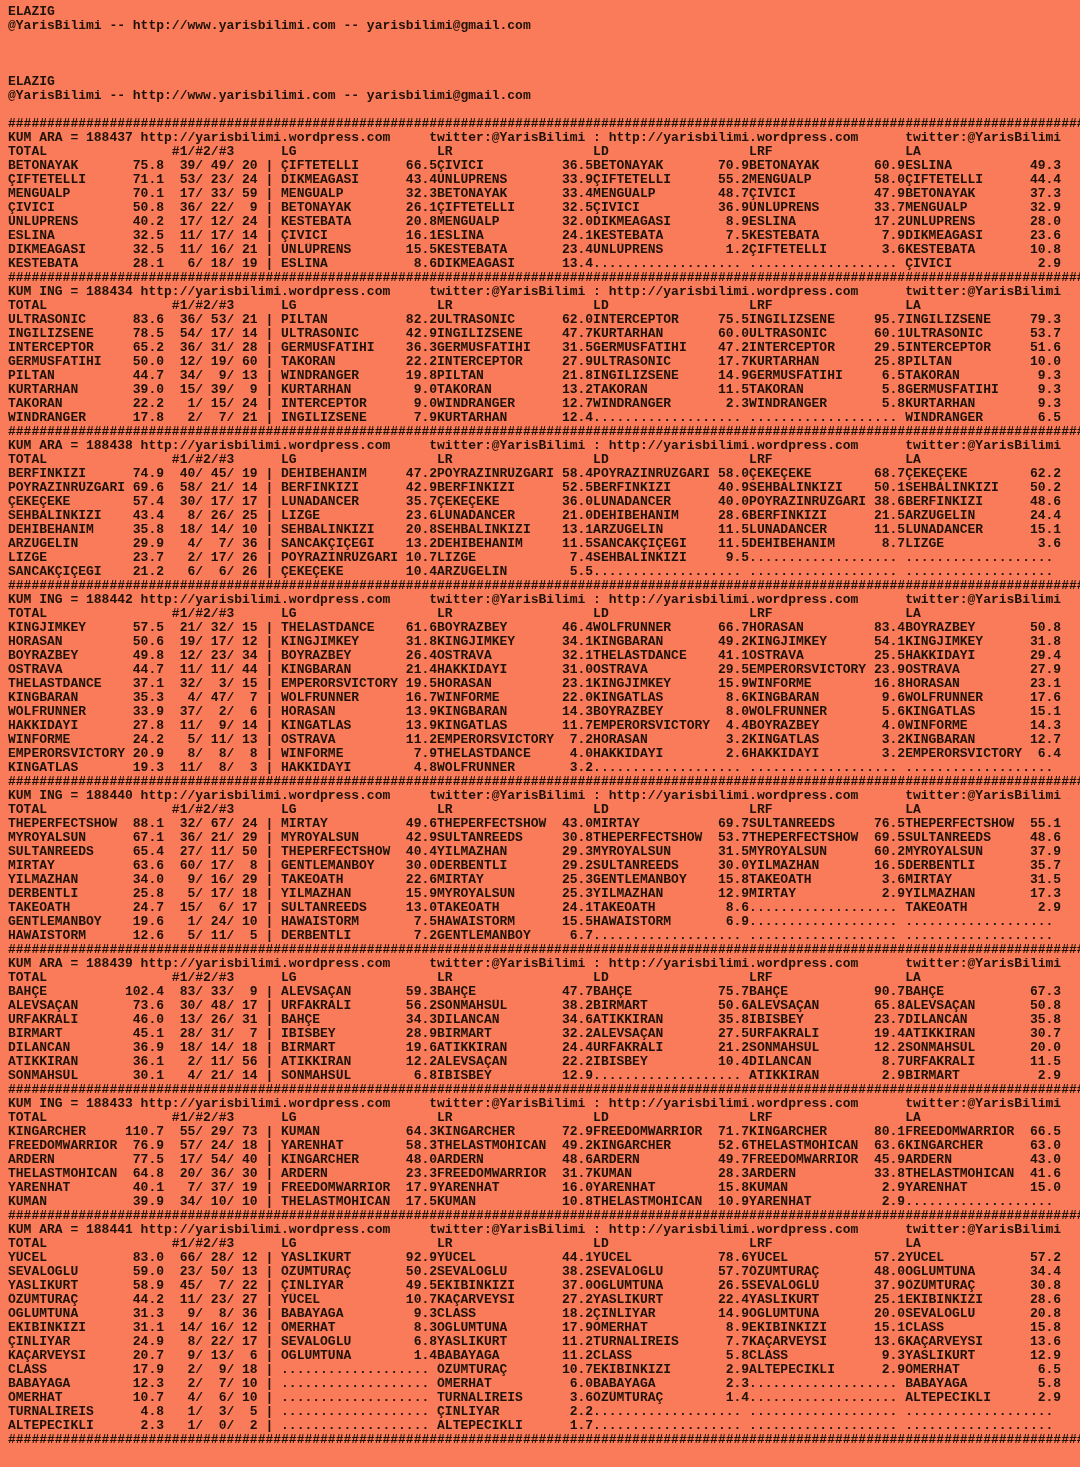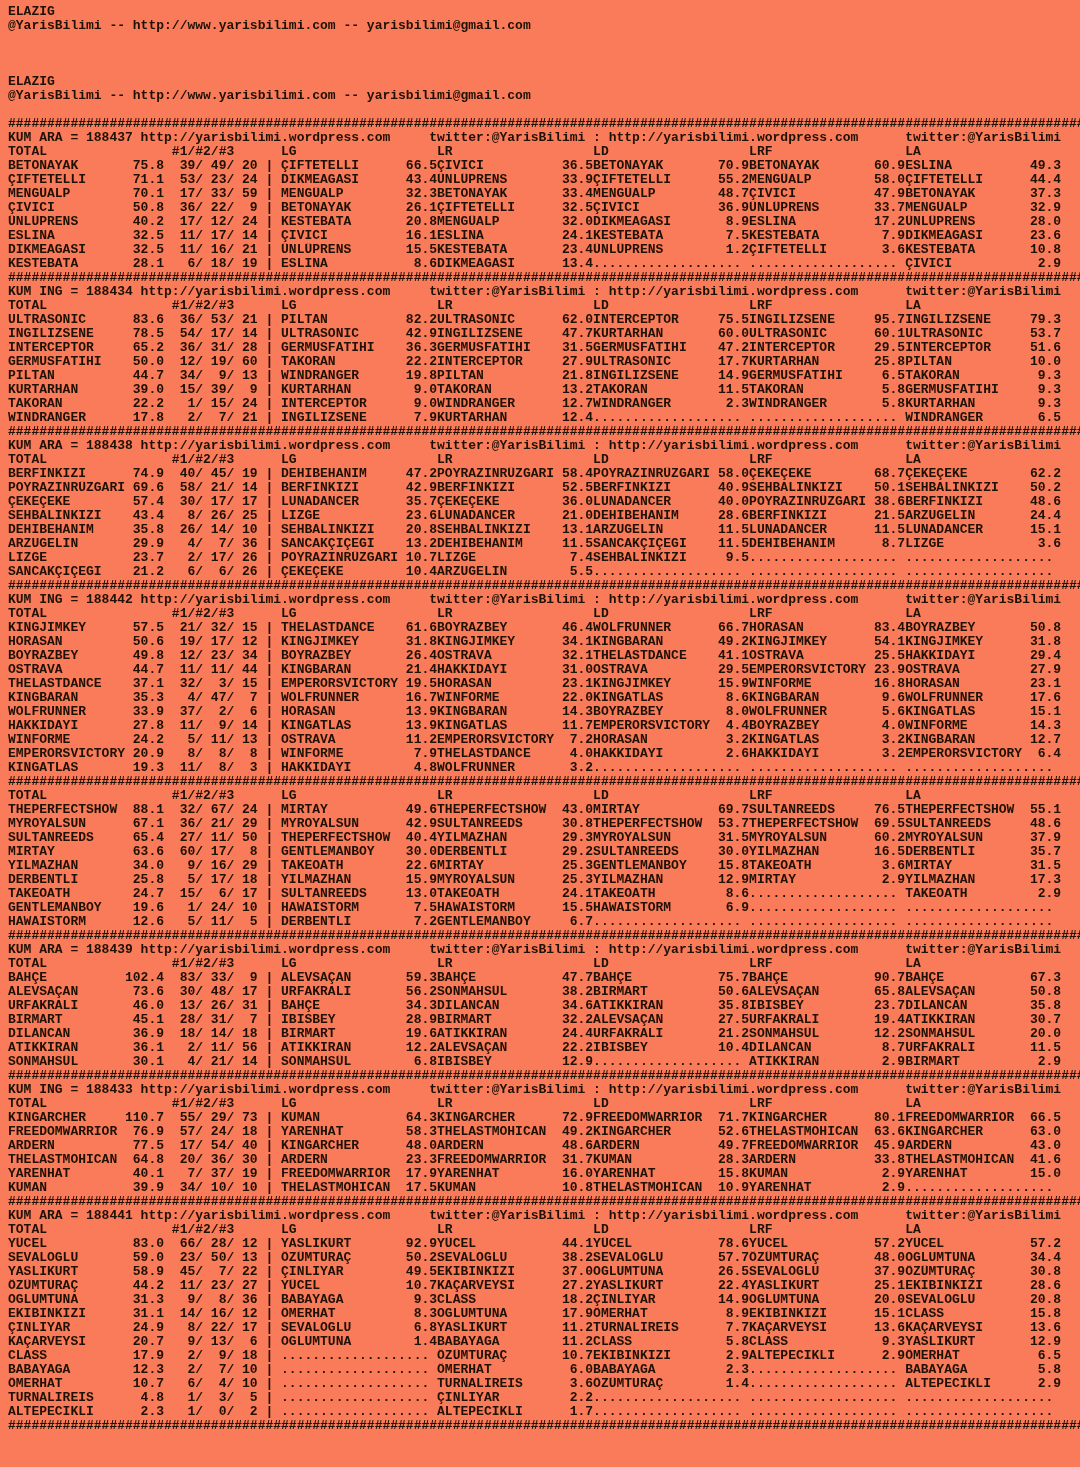--- a/index.html
+++ b/index.html
@@ -67,39 +67,40 @@
       <div class="ln">KURTARHAN       39.0  15/ 39/  9 | KURTARHAN        9.0TAKORAN         13.2TAKORAN         11.5TAKORAN          5.8GERMUSFATIHI     9.3</div>
       <div class="ln">TAKORAN         22.2   1/ 15/ 24 | INTERCEPTOR      9.0WINDRANGER      12.7WINDRANGER       2.3WINDRANGER       5.8KURTARHAN        9.3</div>
       <div class="ln">WINDRANGER      17.8   2/  7/ 21 | INGILIZSENE      7.9KURTARHAN       12.4................... ................... WINDRANGER       6.5</div>
       <div class="ln">##########################################################################################################################################</div>
       <div class="ln">KUM ARA = 188438 http://yarisbilimi.wordpress.com     twitter:@YarisBilimi : http://yarisbilimi.wordpress.com      twitter:@YarisBilimi</div>
       <div class="ln">TOTAL                #1/#2/#3      LG                  LR                  LD                  LRF                 LA</div>
       <div class="ln">BERFINKIZI      74.9  40/ 45/ 19 | DEHIBEHANIM     47.2POYRAZINRÜZGARI 58.4POYRAZINRÜZGARI 58.0ÇEKEÇEKE        68.7ÇEKEÇEKE        62.2</div>
       <div class="ln">POYRAZINRÜZGARI 69.6  58/ 21/ 14 | BERFINKIZI      42.9BERFINKIZI      52.5BERFINKIZI      40.9SEHBALINKIZI    50.1SEHBALINKIZI    50.2</div>
       <div class="ln">ÇEKEÇEKE        57.4  30/ 17/ 17 | LUNADANCER      35.7ÇEKEÇEKE        36.0LUNADANCER      40.0POYRAZINRÜZGARI 38.6BERFINKIZI      48.6</div>
       <div class="ln">SEHBALINKIZI    43.4   8/ 26/ 25 | LIZGE           23.6LUNADANCER      21.0DEHIBEHANIM     28.6BERFINKIZI      21.5ARZUGELIN       24.4</div>
-      <div class="ln">DEHIBEHANIM     35.8  26/ 14/ 10 | SEHBALINKIZI    20.8SEHBALINKIZI    13.1ARZUGELIN       11.5LUNADANCER      11.5LUNADANCER      15.1</div>
+      <div class="ln">DEHIBEHANIM     35.8  18/ 14/ 10 | SEHBALINKIZI    20.8SEHBALINKIZI    13.1ARZUGELIN       11.5LUNADANCER      11.5LUNADANCER      15.1</div>
       <div class="ln">ARZUGELIN       29.9   4/  7/ 36 | SANCAKÇIÇEGI    13.2DEHIBEHANIM     11.5SANCAKÇIÇEGI    11.5DEHIBEHANIM      8.7LIZGE            3.6</div>
       <div class="ln">LIZGE           23.7   2/ 17/ 26 | POYRAZINRÜZGARI 10.7LIZGE            7.4SEHBALINKIZI     9.5................... ................... </div>
       <div class="ln">SANCAKÇIÇEGI    21.2   6/  6/ 26 | ÇEKEÇEKE        10.4ARZUGELIN        5.5................... ................... ................... </div>
       <div class="ln">##########################################################################################################################################</div>
       <div class="ln">KUM ING = 188442 http://yarisbilimi.wordpress.com     twitter:@YarisBilimi : http://yarisbilimi.wordpress.com      twitter:@YarisBilimi</div>
       <div class="ln">TOTAL                #1/#2/#3      LG                  LR                  LD                  LRF                 LA</div>
       <div class="ln">KINGJIMKEY      57.5  21/ 32/ 15 | THELASTDANCE    61.6BOYRAZBEY       46.4WOLFRUNNER      66.7HORASAN         83.4BOYRAZBEY       50.8</div>
       <div class="ln">HORASAN         50.6  19/ 17/ 12 | KINGJIMKEY      31.8KINGJIMKEY      34.1KINGBARAN       49.2KINGJIMKEY      54.1KINGJIMKEY      31.8</div>
       <div class="ln">BOYRAZBEY       49.8  12/ 23/ 34 | BOYRAZBEY       26.4OSTRAVA         32.1THELASTDANCE    41.1OSTRAVA         25.5HAKKIDAYI       29.4</div>
       <div class="ln">OSTRAVA         44.7  11/ 11/ 44 | KINGBARAN       21.4HAKKIDAYI       31.0OSTRAVA         29.5EMPERORSVICTORY 23.9OSTRAVA         27.9</div>
       <div class="ln">THELASTDANCE    37.1  32/  3/ 15 | EMPERORSVICTORY 19.5HORASAN         23.1KINGJIMKEY      15.9WINFORME        16.8HORASAN         23.1</div>
       <div class="ln">KINGBARAN       35.3   4/ 47/  7 | WOLFRUNNER      16.7WINFORME        22.0KINGATLAS        8.6KINGBARAN        9.6WOLFRUNNER      17.6</div>
       <div class="ln">WOLFRUNNER      33.9  37/  2/  6 | HORASAN         13.9KINGBARAN       14.3BOYRAZBEY        8.0WOLFRUNNER       5.6KINGATLAS       15.1</div>
       <div class="ln">HAKKIDAYI       27.8  11/  9/ 14 | KINGATLAS       13.9KINGATLAS       11.7EMPERORSVICTORY  4.4BOYRAZBEY        4.0WINFORME        14.3</div>
       <div class="ln">WINFORME        24.2   5/ 11/ 13 | OSTRAVA         11.2EMPERORSVICTORY  7.2HORASAN          3.2KINGATLAS        3.2KINGBARAN       12.7</div>
       <div class="ln">EMPERORSVICTORY 20.9   8/  8/  8 | WINFORME         7.9THELASTDANCE     4.0HAKKIDAYI        2.6HAKKIDAYI        3.2EMPERORSVICTORY  6.4</div>
       <div class="ln">KINGATLAS       19.3  11/  8/  3 | HAKKIDAYI        4.8WOLFRUNNER       3.2................... ................... ................... </div>
       <div class="ln">##########################################################################################################################################</div>
+      <div class="ln">KUM ING = 188440 http://yarisbilimi.wordpress.com     twitter:@YarisBilimi : http://yarisbilimi.wordpress.com      twitter:@YarisBilimi</div>
       <div class="ln">TOTAL                #1/#2/#3      LG                  LR                  LD                  LRF                 LA</div>
       <div class="ln">THEPERFECTSHOW  88.1  32/ 67/ 24 | MIRTAY          49.6THEPERFECTSHOW  43.0MIRTAY          69.7SULTANREEDS     76.5THEPERFECTSHOW  55.1</div>
       <div class="ln">MYROYALSUN      67.1  36/ 21/ 29 | MYROYALSUN      42.9SULTANREEDS     30.8THEPERFECTSHOW  53.7THEPERFECTSHOW  69.5SULTANREEDS     48.6</div>
       <div class="ln">SULTANREEDS     65.4  27/ 11/ 50 | THEPERFECTSHOW  40.4YILMAZHAN       29.3MYROYALSUN      31.5MYROYALSUN      60.2MYROYALSUN      37.9</div>
       <div class="ln">MIRTAY          63.6  60/ 17/  8 | GENTLEMANBOY    30.0DERBENTLI       29.2SULTANREEDS     30.0YILMAZHAN       16.5DERBENTLI       35.7</div>
       <div class="ln">YILMAZHAN       34.0   9/ 16/ 29 | TAKEOATH        22.6MIRTAY          25.3GENTLEMANBOY    15.8TAKEOATH         3.6MIRTAY          31.5</div>
       <div class="ln">DERBENTLI       25.8   5/ 17/ 18 | YILMAZHAN       15.9MYROYALSUN      25.3YILMAZHAN       12.9MIRTAY           2.9YILMAZHAN       17.3</div>
       <div class="ln">TAKEOATH        24.7  15/  6/ 17 | SULTANREEDS     13.0TAKEOATH        24.1TAKEOATH         8.6................... TAKEOATH         2.9</div>
       <div class="ln">GENTLEMANBOY    19.6   1/ 24/ 10 | HAWAISTORM       7.5HAWAISTORM      15.5HAWAISTORM       6.9................... ................... </div>
       <div class="ln">HAWAISTORM      12.6   5/ 11/  5 | DERBENTLI        7.2GENTLEMANBOY     6.7................... ................... ................... </div>
@@ -128,19 +129,19 @@
       <div class="ln">YÜCEL           83.0  66/ 28/ 12 | YASLIKURT       92.9YÜCEL           44.1YÜCEL           78.6YÜCEL           57.2YÜCEL           57.2</div>
       <div class="ln">SEVALOGLU       59.0  23/ 50/ 13 | ÖZÜMTURAÇ       50.2SEVALOGLU       38.2SEVALOGLU       57.7ÖZÜMTURAÇ       48.0OGLUMTUNA       34.4</div>
       <div class="ln">YASLIKURT       58.9  45/  7/ 22 | ÇINLIYAR        49.5EKIBINKIZI      37.0OGLUMTUNA       26.5SEVALOGLU       37.9ÖZÜMTURAÇ       30.8</div>
       <div class="ln">ÖZÜMTURAÇ       44.2  11/ 23/ 27 | YÜCEL           10.7KAÇARVEYSI      27.2YASLIKURT       22.4YASLIKURT       25.1EKIBINKIZI      28.6</div>
       <div class="ln">OGLUMTUNA       31.3   9/  8/ 36 | BABAYAGA         9.3CLASS           18.2ÇINLIYAR        14.9OGLUMTUNA       20.0SEVALOGLU       20.8</div>
       <div class="ln">EKIBINKIZI      31.1  14/ 16/ 12 | ÖMERHAT          8.3OGLUMTUNA       17.9ÖMERHAT          8.9EKIBINKIZI      15.1CLASS           15.8</div>
       <div class="ln">ÇINLIYAR        24.9   8/ 22/ 17 | SEVALOGLU        6.8YASLIKURT       11.2TURNALIREIS      7.7KAÇARVEYSI      13.6KAÇARVEYSI      13.6</div>
       <div class="ln">KAÇARVEYSI      20.7   9/ 13/  6 | OGLUMTUNA        1.4BABAYAGA        11.2CLASS            5.8CLASS            9.3YASLIKURT       12.9</div>
       <div class="ln">CLASS           17.9   2/  9/ 18 | ................... ÖZÜMTURAÇ       10.7EKIBINKIZI       2.9ALTEPECIKLI      2.9ÖMERHAT          6.5</div>
       <div class="ln">BABAYAGA        12.3   2/  7/ 10 | ................... ÖMERHAT          6.0BABAYAGA         2.3................... BABAYAGA         5.8</div>
-      <div class="ln">ÖMERHAT         10.7   6/  4/ 10 | ................... TURNALIREIS      3.6ÖZÜMTURAÇ        1.4................... ALTEPECIKLI      2.9</div>
+      <div class="ln">ÖMERHAT         10.7   4/  6/ 10 | ................... TURNALIREIS      3.6ÖZÜMTURAÇ        1.4................... ALTEPECIKLI      2.9</div>
       <div class="ln">TURNALIREIS      4.8   1/  3/  5 | ................... ÇINLIYAR         2.2................... ................... ................... </div>
       <div class="ln">ALTEPECIKLI      2.3   1/  0/  2 | ................... ALTEPECIKLI      1.7................... ................... ................... </div>
       <div class="ln">##########################################################################################################################################</div>
     </div>
 
 </div>
 
 </body></html>

